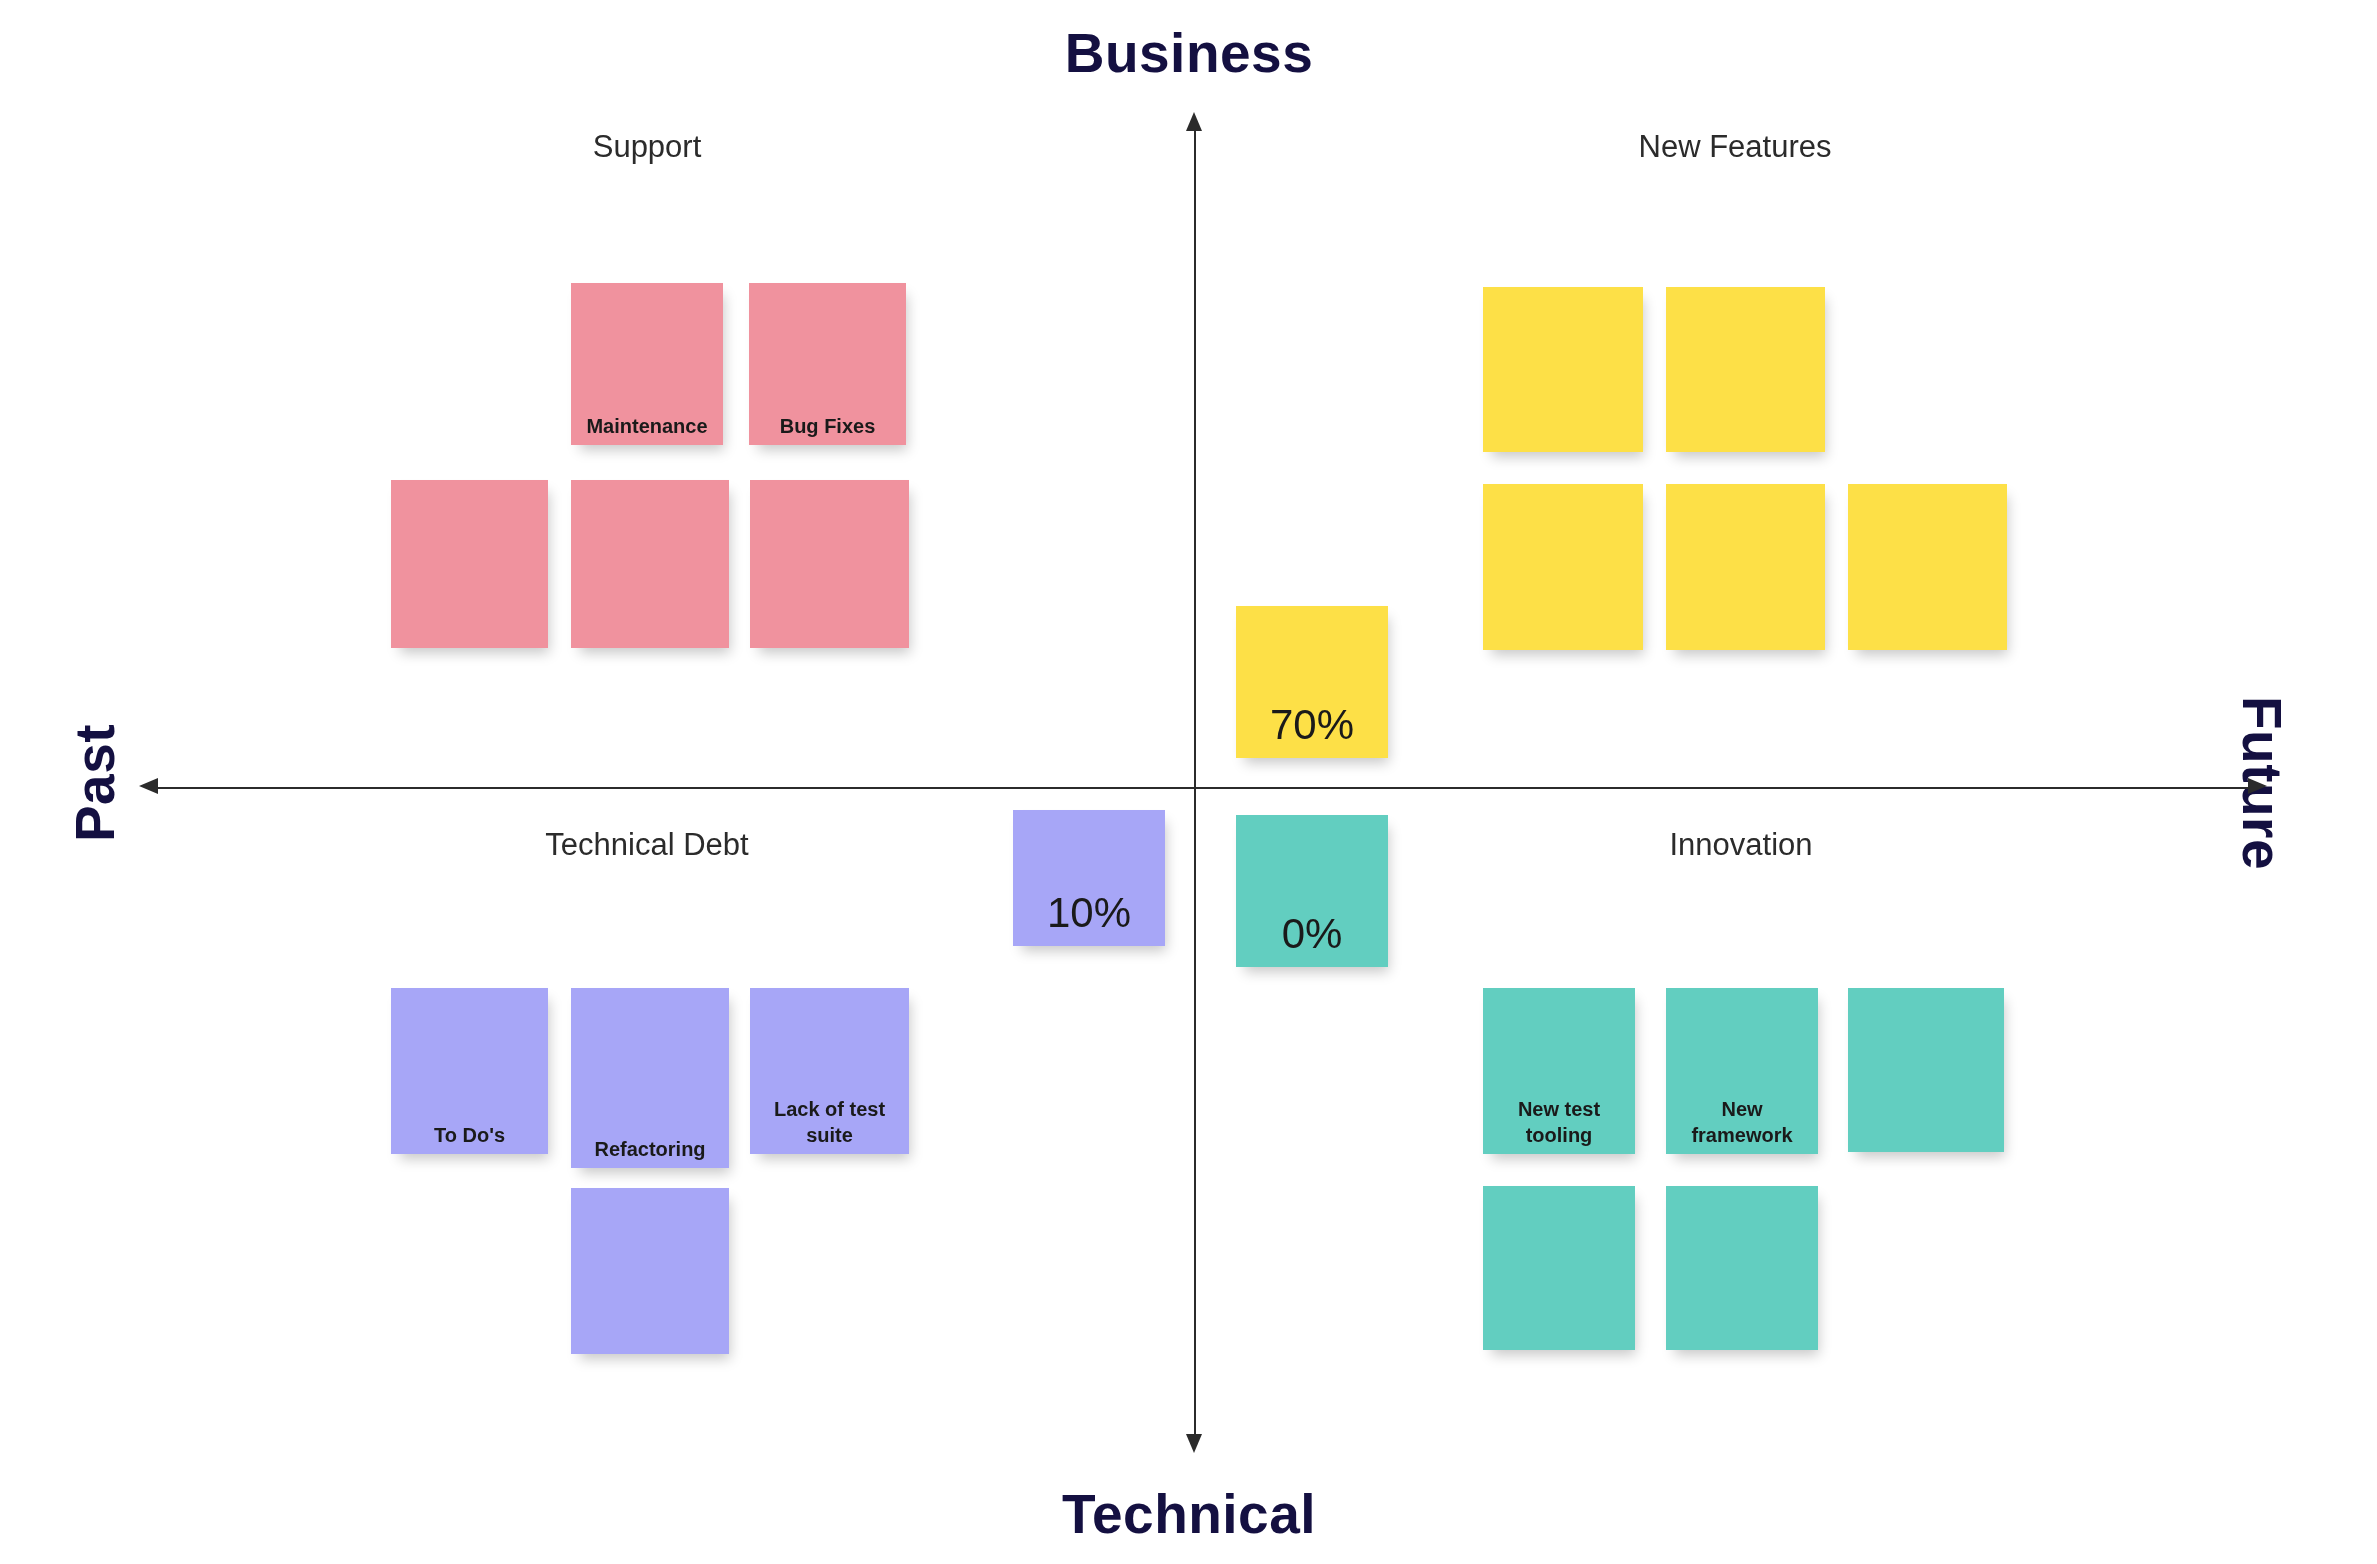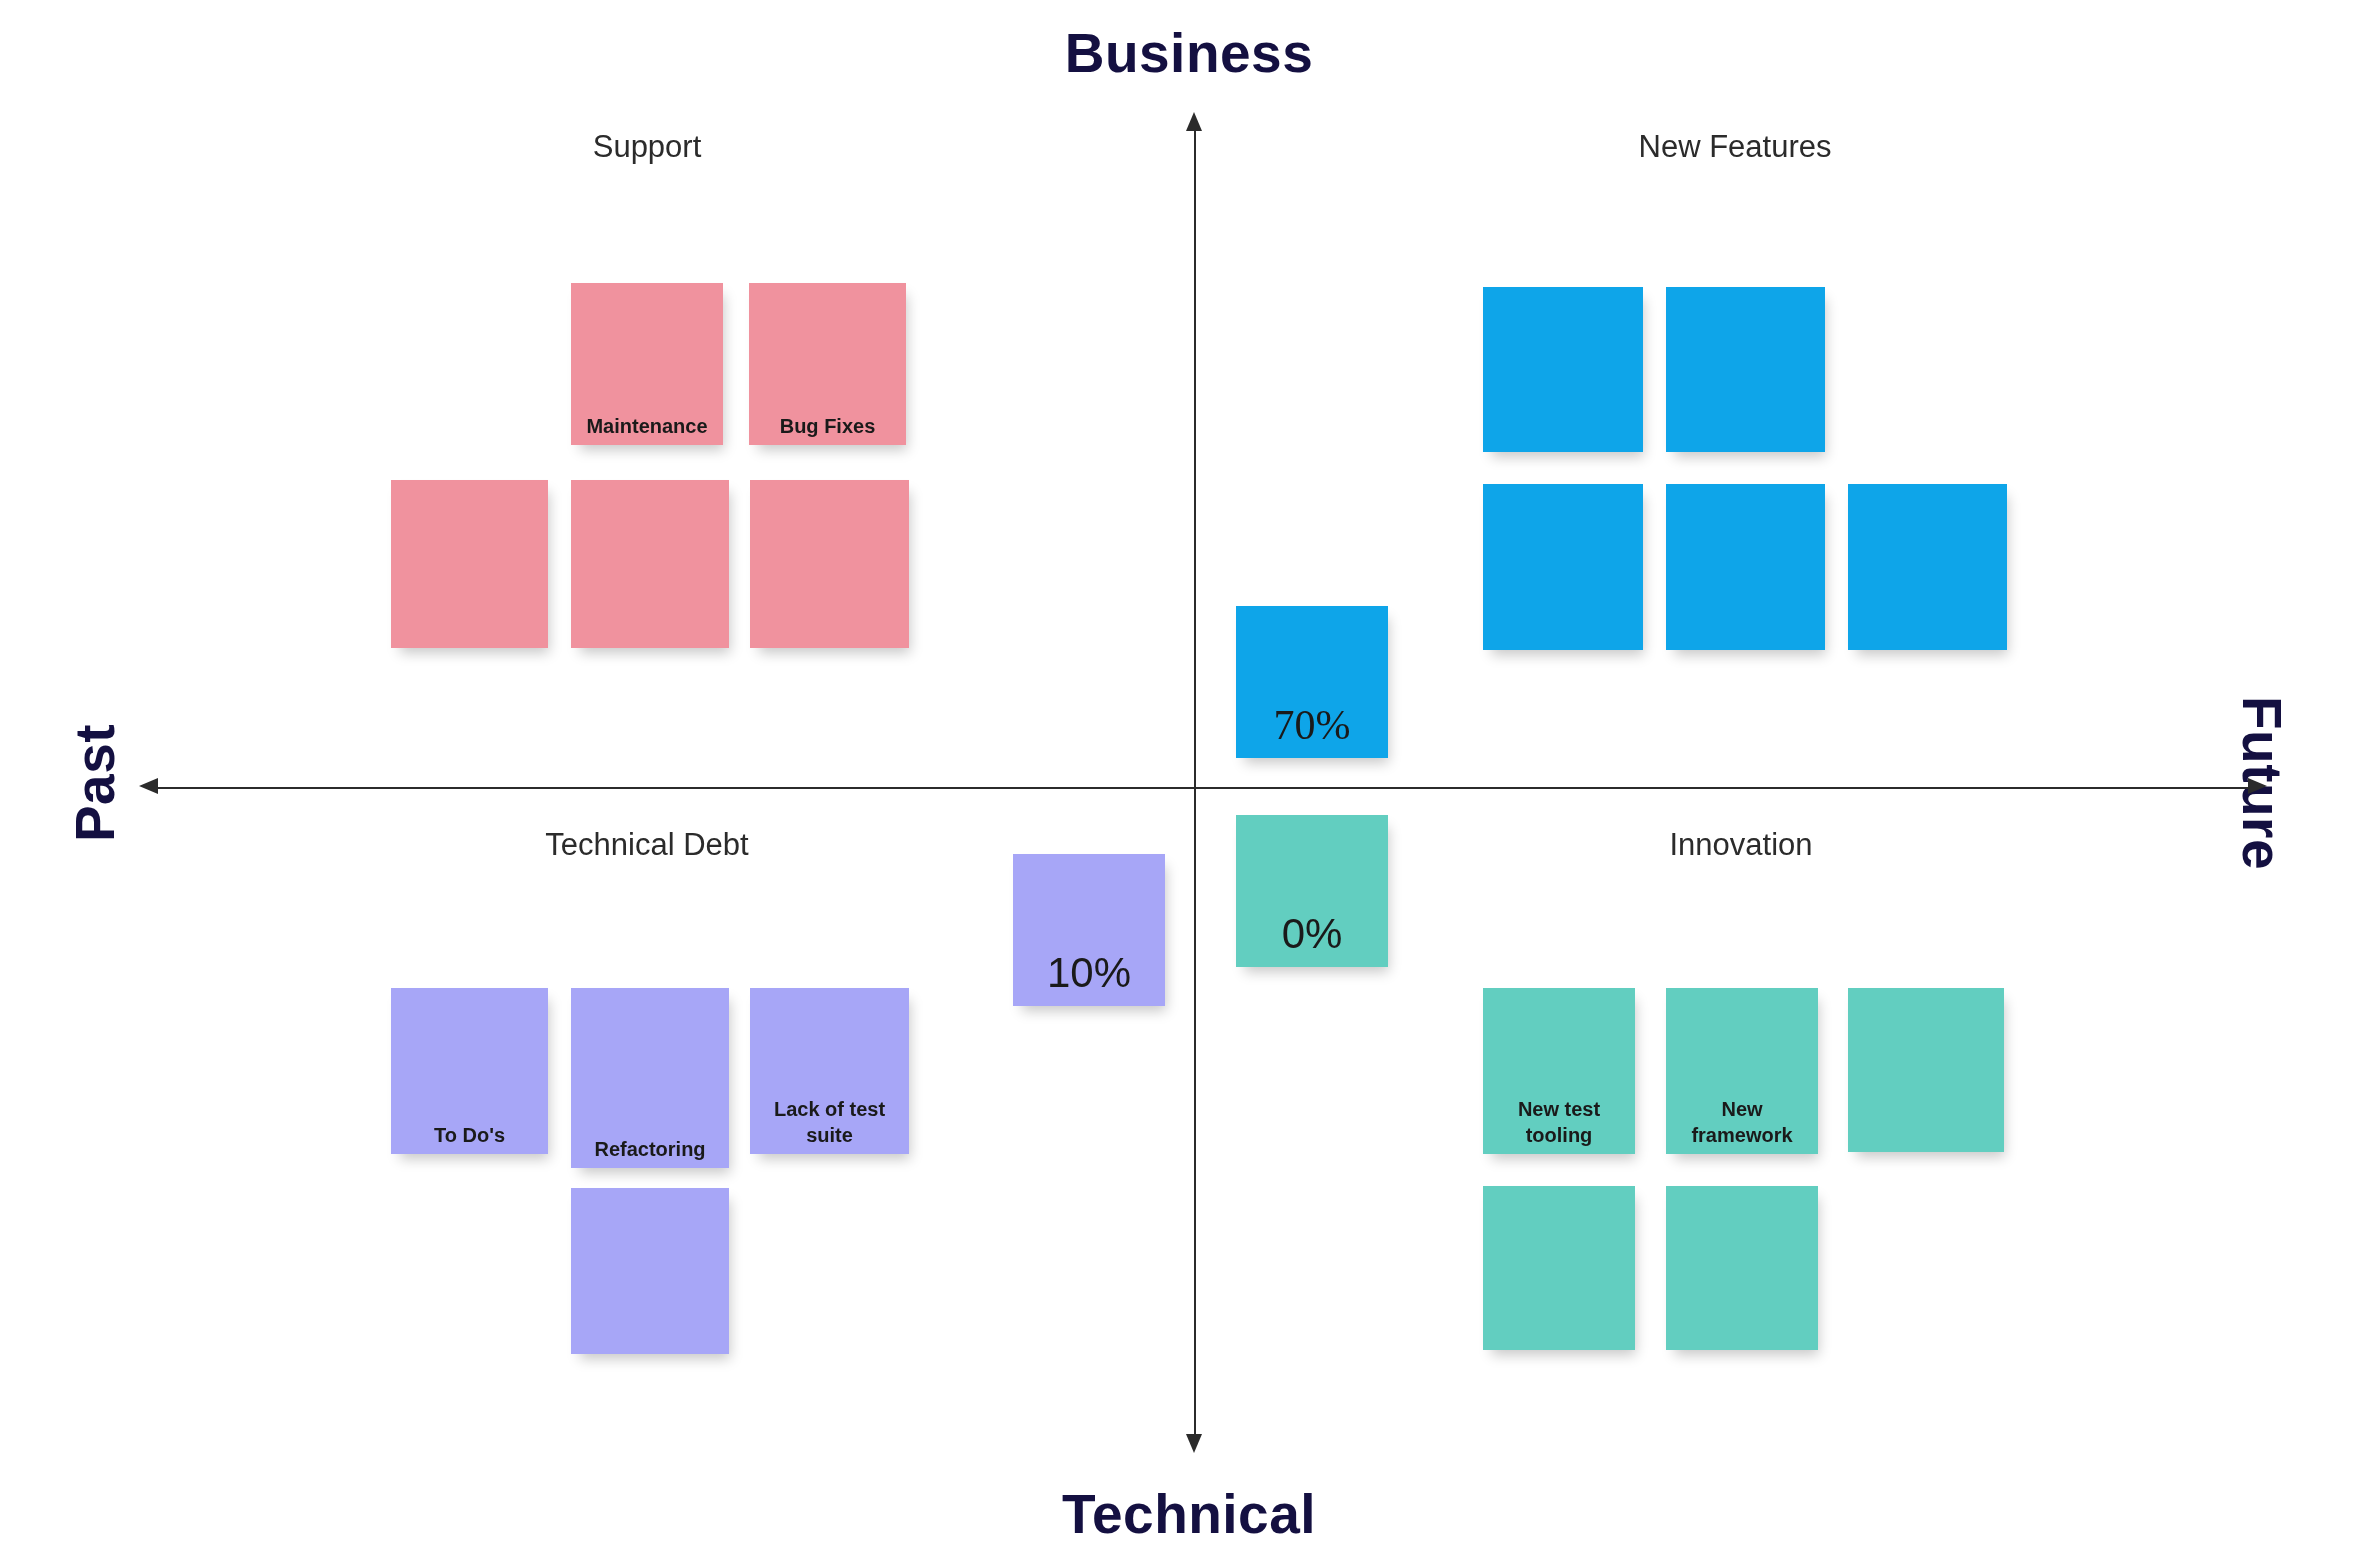--- a/index.html
+++ b/index.html
@@ -127,21 +127,21 @@
     box-sizing: border-box;
     padding: 5.7px 13.3px;
     text-align: center;
     color: #1a1a1a;
     font-weight: 700;
     font-size: 20px;
     line-height: 1.3;
     box-shadow: 4.8px 8.6px 12.4px -3.8px rgba(0,0,0,0.22);
   }
   .note.pink   { background: #f0929e; }
-  .note.yellow { background: #0ea5e9; font-family: Liberation Serif, serif; }
+  .note.yellow { background: #fde047; }
   .note.blue   { background: #a7a6f7; }
   .note.teal   { background: #62cec0; }
 
   .note.pct {
     font-weight: 400;
     font-size: 42px;
   }
   .note-text { pointer-events: none; }
 </style>
 </head>
@@ -223,21 +223,21 @@
   <div class="note teal" style="left:1483px; top:1186px; width:152px; height:164px;">
     <span class="note-text"></span>
   </div>
   <div class="note teal" style="left:1666px; top:1186px; width:152px; height:164px;">
     <span class="note-text"></span>
   </div>
 
   <div class="note yellow pct" style="left:1236px; top:606px; width:152px; height:152px;">
     <span class="note-text">70%</span>
   </div>
-  <div class="note blue pct" style="left:1013px; top:810px; width:152px; height:152px;margin-top:44px;">
+  <div class="note blue pct" style="left:1013px; top:810px; width:152px; height:136px;">
     <span class="note-text">10%</span>
   </div>
   <div class="note teal pct" style="left:1236px; top:815px; width:152px; height:152px;">
     <span class="note-text">0%</span>
   </div>
 
 </div>
 
 
 </body></html>

